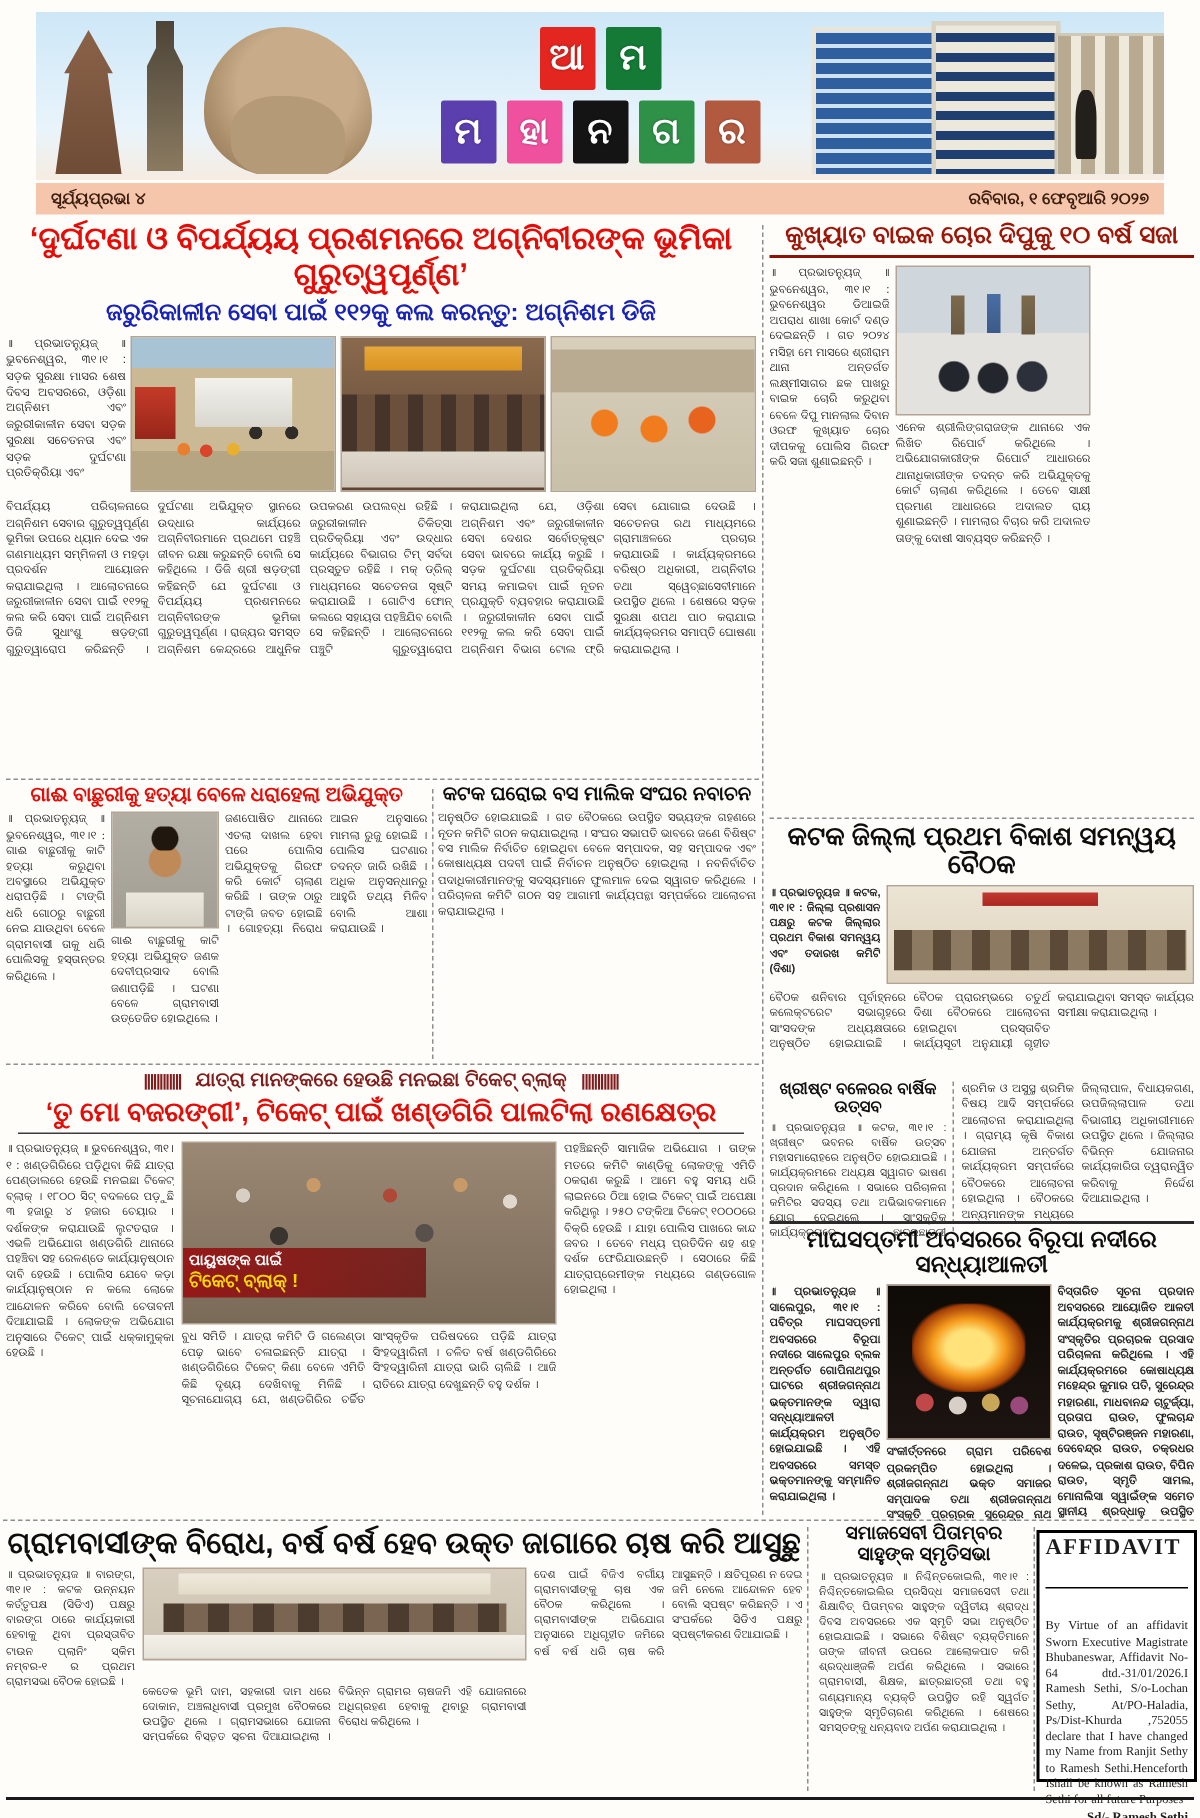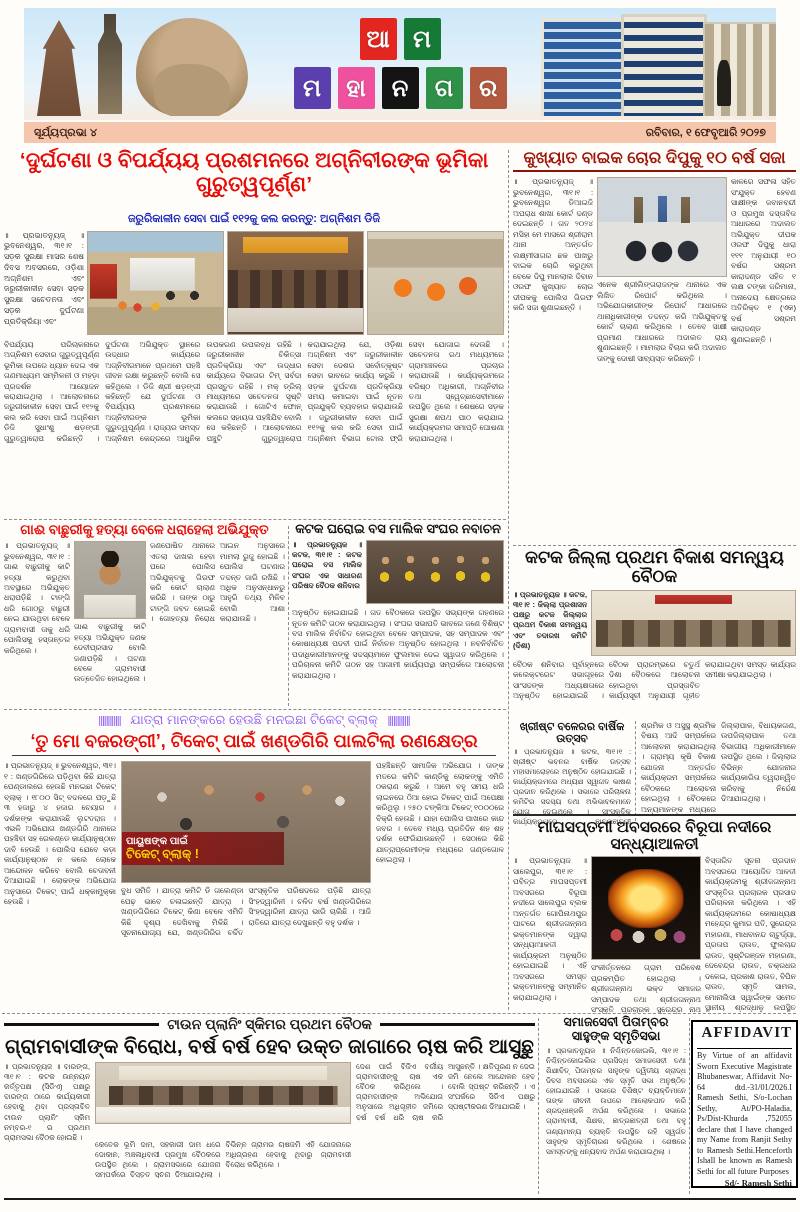--- a/index.html
+++ b/index.html
@@ -116,30 +116,30 @@
   .ph-town{background:
     linear-gradient(#efe9dc,#e2dbc9) 50% 8%/82% 24% no-repeat,
     repeating-linear-gradient(90deg,#4c3c30 0 14px,#7a6552 14px 30px) 50% 58%/90% 32% no-repeat,
     linear-gradient(#f4f1ea,#e6e2d8) 50% 100%/100% 26% no-repeat,
     linear-gradient(#d8cfc0,#c9c0ae);}
   .overlay-red{position:absolute;left:0;bottom:14%;width:62%;padding:3px 4px;
     background:linear-gradient(90deg,rgba(150,18,18,.92),rgba(110,10,10,.75));}
   .ov1{color:#ffffff;font-size:10px;font-weight:bold;line-height:1.2;}
   .ov2{color:#ffd800;font-size:12.5px;font-weight:bold;line-height:1.2;}
   
-  .kicker-bars{color:#8b5cf6;font-weight:normal;font-size:13px;text-align:center;letter-spacing:0;}
+  .kicker-bars{color:#7f1d1d;font-weight:bold;font-size:13px;text-align:center;letter-spacing:0;}
   .kicker-bars .bars{font-size:11px;letter-spacing:-1px;}
   .kicker-line{display:flex;align-items:center;gap:8px;}
   .kicker-line .rule{flex:1;height:3px;background:#111;}
   .kicker-line .lbl{font-size:14px;font-weight:bold;white-space:nowrap;}
   
   .affbox{border:2px solid #000;background:#fff;padding:2px 4px;box-sizing:border-box;
     font-family:"Liberation Serif",serif;}
-  .afftitle{font-size:15px;font-weight:bold;text-align:right;letter-spacing:1px;
-    border-bottom:1.5px solid #000;padding-bottom:7px;margin-bottom:2px;}
+  .afftitle{font-size:15px;font-weight:bold;text-align:left;letter-spacing:1px;
+    border-bottom:1.5px solid #000;padding-bottom:17px;margin-bottom:20px;}
   .affbody{font-size:8.2px;line-height:1.28;text-align:justify;}
   .affsig{font-size:8.6px;font-weight:bold;text-align:right;margin-top:1px;}
 </style>
 </head>
 <body>
 
 <div class="page">
 
   <div class="abs masthead">
     <div class="collage collage-left">
@@ -168,60 +168,55 @@
     </div>
   </div>
 
   <div class="abs datebar">
     <span>ସୂର୍ଯ୍ୟପ୍ରଭା  ୪</span>
     <span>ରବିବାର, ୧ ଫେବୃଆରି ୨୦୨୭</span>
   </div>
 
   <div class="abs" style="left:4px;top:148px;width:500px;height:370px;">
     <div class="hl-red" style="font-size:21px;">‘ଦୁର୍ଘଟଣା ଓ ବିପର୍ଯ୍ୟୟ ପ୍ରଶମନରେ ଅଗ୍ନିବୀରଙ୍କ ଭୂମିକା ଗୁରୁତ୍ୱପୂର୍ଣ୍ଣ’</div>
-    <div class="hl-blue" style="font-size:11px;margin-top:17px;">ଜରୁରିକାଳୀନ ସେବା ପାଇଁ ୧୧୨କୁ କଲ କରନ୍ତୁ: ଅଗ୍ନିଶମ ଡିଜି</div>
+    <div class="hl-blue" style="font-size:16px;margin-top:5px;">ଜରୁରିକାଳୀନ ସେବା ପାଇଁ ୧୧୨କୁ କଲ କରନ୍ତୁ: ଅଗ୍ନିଶମ ଡିଜି</div>
     <div style="display:flex;gap:3px;margin-top:6px;height:104px;">
       <div class="body-txt" style="width:80px;font-weight:normal;font-size:7.8px;">॥ ପ୍ରଭାତନ୍ୟୁଜ୍ ॥ ଭୁବନେଶ୍ୱର, ୩୧।୧ : ସଡ଼କ ସୁରକ୍ଷା ମାସର ଶେଷ ଦିବସ ଅବସରରେ, ଓଡ଼ିଶା ଅଗ୍ନିଶମ ଏବଂ ଜରୁରୀକାଳୀନ ସେବା ସଡ଼କ ସୁରକ୍ଷା ସଚେତନତା ଏବଂ ସଡ଼କ ଦୁର୍ଘଟଣା ପ୍ରତିକ୍ରିୟା ଏବଂ</div>
       <div class="ph ph-f1" style="flex:1;"></div>
       <div class="ph ph-f2" style="flex:1;"></div>
       <div class="ph ph-f3" style="flex:1;"></div>
     </div>
     <div class="body-txt" style="margin-top:5px;height:180px;column-count:5;column-gap:6px;">ବିପର୍ଯ୍ୟୟ ପରିଚାଳନାରେ ଅଗ୍ନିଶମ ସେବାର ଗୁରୁତ୍ୱପୂର୍ଣ୍ଣ ଭୂମିକା ଉପରେ ଧ୍ୟାନ ଦେଇ ଏକ ଗଣମାଧ୍ୟମ ସମ୍ମିଳନୀ ଓ ମହଡ଼ା ପ୍ରଦର୍ଶନ ଆୟୋଜନ କରାଯାଇଥିଲା । ଆଲୋଚନାରେ ଜରୁରୀକାଳୀନ ସେବା ପାଇଁ ୧୧୨କୁ କଲ କରି ସେବା ପାଇଁ ଅଗ୍ନିଶମ ଡିଜି ସୁଧାଂଶୁ ଷଡ଼ଙ୍ଗୀ ଗୁରୁତ୍ୱାରୋପ କରିଛନ୍ତି । ଦୁର୍ଘଟଣା ଅଭିଯୁକ୍ତ ସ୍ଥାନରେ ଉଦ୍ଧାର କାର୍ଯ୍ୟରେ ଅଗ୍ନିବୀରମାନେ ପ୍ରଥମେ ପହଞ୍ଚି ଜୀବନ ରକ୍ଷା କରୁଛନ୍ତି ବୋଲି ସେ କହିଥିଲେ । ଡିଜି ଶ୍ରୀ ଷଡ଼ଙ୍ଗୀ କହିଛନ୍ତି ଯେ ଦୁର୍ଘଟଣା ଓ ବିପର୍ଯ୍ୟୟ ପ୍ରଶମନରେ ଅଗ୍ନିବୀରଙ୍କ ଭୂମିକା ଗୁରୁତ୍ୱପୂର୍ଣ୍ଣ । ରାଜ୍ୟର ସମସ୍ତ ଅଗ୍ନିଶମ କେନ୍ଦ୍ରରେ ଆଧୁନିକ ଉପକରଣ ଉପଲବ୍ଧ ରହିଛି । ଜରୁରୀକାଳୀନ ଚିକିତ୍ସା ପ୍ରତିକ୍ରିୟା ଏବଂ ଉଦ୍ଧାର କାର୍ଯ୍ୟରେ ବିଭାଗର ଟିମ୍ ସର୍ବଦା ପ୍ରସ୍ତୁତ ରହିଛି । ମକ୍ ଡ୍ରିଲ୍ ମାଧ୍ୟମରେ ସଚେତନତା ସୃଷ୍ଟି କରାଯାଉଛି । ଗୋଟିଏ ଫୋନ୍ କଲରେ ସହାୟତା ପହଞ୍ଚିଯିବ ବୋଲି ସେ କହିଛନ୍ତି । ଆଲୋଚନାରେ ପଞ୍ଚୁଟି ଗୁରୁତ୍ୱାରୋପ କରାଯାଇଥିଲା ଯେ, ଓଡ଼ିଶା ଅଗ୍ନିଶମ ଏବଂ ଜରୁରୀକାଳୀନ ସେବା ଦେଶର ସର୍ବୋତ୍କୃଷ୍ଟ ସେବା ଭାବରେ କାର୍ଯ୍ୟ କରୁଛି । ସଡ଼କ ଦୁର୍ଘଟଣା ପ୍ରତିକ୍ରିୟା ସମୟ କମାଇବା ପାଇଁ ନୂତନ ପ୍ରଯୁକ୍ତି ବ୍ୟବହାର କରାଯାଉଛି । ଜରୁରୀକାଳୀନ ସେବା ପାଇଁ ୧୧୨କୁ କଲ କରି ସେବା ପାଇଁ ଅଗ୍ନିଶମ ବିଭାଗ ଟୋଲ ଫ୍ରି ସେବା ଯୋଗାଇ ଦେଉଛି । ସଚେତନତା ରଥ ମାଧ୍ୟମରେ ଗ୍ରାମାଞ୍ଚଳରେ ପ୍ରଚାର କରାଯାଉଛି । କାର୍ଯ୍ୟକ୍ରମରେ ବରିଷ୍ଠ ଅଧିକାରୀ, ଅଗ୍ନିବୀର ତଥା ସ୍ୱେଚ୍ଛାସେବୀମାନେ ଉପସ୍ଥିତ ଥିଲେ । ଶେଷରେ ସଡ଼କ ସୁରକ୍ଷା ଶପଥ ପାଠ କରାଯାଇ କାର୍ଯ୍ୟକ୍ରମର ସମାପ୍ତି ଘୋଷଣା କରାଯାଇଥିଲା ।</div>
   </div>
 
   <div class="abs" style="left:513px;top:148px;width:283px;height:396px;">
     <div class="hl-maroon" style="font-size:16.5px;border-bottom:2px solid #8c1206;padding-bottom:4px;">କୁଖ୍ୟାତ ବାଇକ ଚୋର ଦିପୁକୁ ୧୦ ବର୍ଷ ସଜା</div>
     <div style="display:flex;gap:4px;margin-top:5px;height:342px;">
       <div class="body-txt" style="width:80px;">॥ ପ୍ରଭାତନ୍ୟୁଜ୍ ॥ ଭୁବନେଶ୍ୱର, ୩୧।୧ : ଭୁବନେଶ୍ୱର ଡିଆଇଜି ଅପରାଧ ଶାଖା କୋର୍ଟ ଦଣ୍ଡ ଦେଇଛନ୍ତି । ଗତ ୨୦୨୪ ମସିହା ମେ ମାସରେ ଶ୍ରୀରାମ ଥାନା ଅନ୍ତର୍ଗତ ଲକ୍ଷ୍ମୀସାଗର ଛକ ପାଖରୁ ବାଇକ ଚୋରି କରୁଥିବା ବେଳେ ଦିପୁ ମାନଲାଲ ଦିବାନ ଓରଫ କୁଖ୍ୟାତ ଚୋର ଦୀପକକୁ ପୋଲିସ ଗିରଫ କରି ସଜା ଶୁଣାଇଛନ୍ତି ।</div>
       <div style="width:130px;display:flex;flex-direction:column;gap:3px;">
         <div class="ph ph-bike" style="width:130px;height:100px;"></div>
         <div class="body-txt" style="flex:1;">ଏନେକ ଶ୍ରୀଲିଙ୍ଗରାଜଙ୍କ ଥାନାରେ ଏକ ଲିଖିତ ରିପୋର୍ଟ କରିଥିଲେ । ଅଭିଯୋଗକାରୀଙ୍କ ରିପୋର୍ଟ ଆଧାରରେ ଥାନାଧିକାରୀଙ୍କ ତଦନ୍ତ କରି ଅଭିଯୁକ୍ତକୁ କୋର୍ଟ ଚାଲାଣ କରିଥିଲେ । ତେବେ ସାକ୍ଷୀ ପ୍ରମାଣ ଆଧାରରେ ଅଦାଲତ ରାୟ ଶୁଣାଇଛନ୍ତି । ମାମଲାର ବିଚାର କରି ଅଦାଲତ ତାଙ୍କୁ ଦୋଷୀ ସାବ୍ୟସ୍ତ କରିଛନ୍ତି ।</div>
       </div>
-      <div class="body-txt" style="flex:1;">କାଳରେ ସଫଳା ସହିତ ସଂଯୁକ୍ତ ହେବଣ ସାକ୍ଷୀଙ୍କ ଜବାନବନ୍ଦୀ ଓ ପ୍ରମୁଖ ଦସ୍ତାବିଜ ଆଧାରରେ ଅଦାଲତ ଅଭିଯୁକ୍ତ ଦୀପକ ଓରଫ ଦିପୁକୁ ଧାରା ୧୧୧ ଅନୁଯାୟୀ ୧୦ ବର୍ଷର ସଶ୍ରମ କାରାଦଣ୍ଡ ସହିତ ୧ ଲକ୍ଷ ଟଙ୍କା ଜରିମାନା, ଅନାଦେୟ କ୍ଷେତ୍ରରେ ଅତିରିକ୍ତ ୧ (ଏକ) ବର୍ଷ ସଶ୍ରମ କାରାଦଣ୍ଡ ଶୁଣାଇଛନ୍ତି ।</div>
     </div>
   </div>
 
   <div class="abs" style="left:4px;top:522px;width:281px;height:186px;font-family:Liberation Serif, serif;">
     <div class="hl-red" style="font-size:13.5px;">ଗାଈ ବାଛୁରୀକୁ ହତ୍ୟା ବେଳେ ଧରାହେଲା ଅଭିଯୁକ୍ତ</div>
     <div style="display:flex;gap:4px;margin-top:4px;height:160px;">
       <div class="body-txt" style="width:66px;">॥ ପ୍ରଭାତନ୍ୟୁଜ୍ ॥ ଭୁବନେଶ୍ୱର, ୩୧।୧ : ଗାଈ ବାଛୁରୀକୁ କାଟି ହତ୍ୟା କରୁଥିବା ଅବସ୍ଥାରେ ଅଭିଯୁକ୍ତ ଧରାପଡ଼ିଛି । ଟାଙ୍ଗି ଧରି ଗୋଠରୁ ବାଛୁରୀ ନେଇ ଯାଉଥିବା ବେଳେ ଗ୍ରାମବାସୀ ତାକୁ ଧରି ପୋଲିସକୁ ହସ୍ତାନ୍ତର କରିଥିଲେ ।</div>
       <div style="width:72px;display:flex;flex-direction:column;gap:3px;">
         <div class="ph ph-cow" style="width:72px;height:78px;"></div>
         <div class="body-txt" style="flex:1;">ଗାଈ ବାଛୁରୀକୁ କାଟି ହତ୍ୟା ଅଭିଯୁକ୍ତ ଜଣକ ଦେବୀପ୍ରସାଦ ବୋଲି ଜଣାପଡ଼ିଛି । ଘଟଣା ବେଳେ ଗ୍ରାମବାସୀ ଉତ୍ତେଜିତ ହୋଇଥିଲେ ।</div>
       </div>
       <div class="body-txt" style="flex:1;column-count:2;column-gap:5px;">ଜଣପୋଷିତ ଥାନାରେ ଏତଲା ଦାଖଲ ହେବା ପରେ ପୋଲିସ ଅଭିଯୁକ୍ତକୁ ଗିରଫ କରି କୋର୍ଟ ଚାଲାଣ କରିଛି । ତାଙ୍କ ଠାରୁ ଟାଙ୍ଗି ଜବତ ହୋଇଛି । ଗୋହତ୍ୟା ନିରୋଧ ଆଇନ ଅନୁସାରେ ମାମଲା ରୁଜୁ ହୋଇଛି । ପୋଲିସ ଘଟଣାର ତଦନ୍ତ ଜାରି ରଖିଛି । ଅଧିକ ଅନୁସନ୍ଧାନରୁ ଆହୁରି ତଥ୍ୟ ମିଳିବ ବୋଲି ଆଶା କରାଯାଉଛି ।</div>
     </div>
   </div>
 
   <div class="abs" style="left:292px;top:522px;width:212px;height:186px;">
     <div class="hl-black" style="font-size:13px;">କଟକ ଘରୋଇ ବସ ମାଲିକ ସଂଘର ନବାଚନ</div>
-    <div style="display:flex;gap:4px;margin-top:4px;height:64px;">
-      <div class="body-txt" style="width:70px;font-weight:bold;font-size:7.4px;">॥ ପ୍ରଭାତନ୍ୟୁଜ ॥ କଟକ, ୩୧।୧ : କଟକ ଘରୋଇ ବସ ମାଲିକ ସଂଘର ଏକ ସାଧାରଣ ପରିଷଦ ବୈଠକ ଶନିବାର</div>
-      <div class="ph ph-bus" style="flex:1;"></div>
-    </div>
     <div class="body-txt" style="margin-top:4px;height:112px;">ଅନୁଷ୍ଠିତ ହୋଇଯାଇଛି । ଗତ ବୈଠକରେ ଉପସ୍ଥିତ ସଭ୍ୟଙ୍କ ଗହଣରେ ନୂତନ କମିଟି ଗଠନ କରାଯାଇଥିଲା । ସଂଘର ସଭାପତି ଭାବରେ ଜଣେ ବିଶିଷ୍ଟ ବସ ମାଲିକ ନିର୍ବାଚିତ ହୋଇଥିବା ବେଳେ ସମ୍ପାଦକ, ସହ ସମ୍ପାଦକ ଏବଂ କୋଷାଧ୍ୟକ୍ଷ ପଦବୀ ପାଇଁ ନିର୍ବାଚନ ଅନୁଷ୍ଠିତ ହୋଇଥିଲା । ନବନିର୍ବାଚିତ ପଦାଧିକାରୀମାନଙ୍କୁ ସଦସ୍ୟମାନେ ଫୁଲମାଳ ଦେଇ ସ୍ୱାଗତ କରିଥିଲେ । ପରିଚାଳନା କମିଟି ଗଠନ ସହ ଆଗାମୀ କାର୍ଯ୍ୟପନ୍ଥା ସମ୍ପର୍କରେ ଆଲୋଚନା କରାଯାଇଥିଲା ।</div>
   </div>
 
   <div class="abs" style="left:513px;top:548px;width:283px;height:262px;">
     <div class="hl-black" style="font-size:17.5px;">କଟକ ଜିଲ୍ଲା ପ୍ରଥମ ବିକାଶ ସମନ୍ୱୟ ବୈଠକ</div>
     <div style="display:flex;gap:4px;margin-top:4px;height:66px;">
       <div class="body-txt" style="width:74px;font-weight:bold;font-size:7.4px;">॥ ପ୍ରଭାତନ୍ୟୁଜ ॥ କଟକ, ୩୧।୧ : ଜିଲ୍ଲା ପ୍ରଶାସନ ପକ୍ଷରୁ କଟକ ଜିଲ୍ଲାର ପ୍ରଥମ ବିକାଶ ସମନ୍ୱୟ ଏବଂ ତଦାରଖ କମିଟି (ଦିଶା)</div>
       <div class="ph ph-dev" style="flex:1;"></div>
     </div>
     <div class="body-txt" style="margin-top:4px;height:56px;column-count:3;column-gap:5px;">ବୈଠକ ଶନିବାର ପୂର୍ବାହ୍ନରେ କଲେକ୍ଟରେଟ ସଭାଗୃହରେ ସାଂସଦଙ୍କ ଅଧ୍ୟକ୍ଷତାରେ ଅନୁଷ୍ଠିତ ହୋଇଯାଇଛି । ବୈଠକ ପ୍ରାରମ୍ଭରେ ଚତୁର୍ଥ ଦିଶା ବୈଠକରେ ଆଲୋଚନା ହୋଇଥିବା ପ୍ରସ୍ତାବିତ କାର୍ଯ୍ୟସୂଚୀ ଅନୁଯାୟୀ ଗୃହୀତ କରାଯାଇଥିବା ସମସ୍ତ କାର୍ଯ୍ୟର ସମୀକ୍ଷା କରାଯାଇଥିଲା ।</div>
@@ -229,21 +224,21 @@
       <div style="width:118px;border-right:1px dashed #8e8e8e;padding-right:4px;">
         <div class="hl-black" style="font-size:11px;">ଖ୍ରୀଷ୍ଟ ବଳେରର ବାର୍ଷିକ ଉତ୍ସବ</div>
         <div class="body-txt" style="margin-top:2px;height:80px;font-size:7.3px;">॥ ପ୍ରଭାତନ୍ୟୁଜ ॥ କଟକ, ୩୧।୧ : ଖ୍ରୀଷ୍ଟ ଭବନର ବାର୍ଷିକ ଉତ୍ସବ ମହାସମାରୋହରେ ଅନୁଷ୍ଠିତ ହୋଇଯାଇଛି । କାର୍ଯ୍ୟକ୍ରମରେ ଅଧ୍ୟକ୍ଷ ସ୍ୱାଗତ ଭାଷଣ ପ୍ରଦାନ କରିଥିଲେ । ସଭାରେ ପରିଚାଳନା କମିଟିର ସଦସ୍ୟ ତଥା ଅଭିଭାବକମାନେ ଯୋଗ ଦେଇଥିଲେ । ସାଂସ୍କୃତିକ କାର୍ଯ୍ୟକ୍ରମରେ ଛାତ୍ରଛାତ୍ରୀ ଅଂଶଗ୍ରହଣ କରିଥିଲେ ।</div>
       </div>
       <div class="body-txt" style="flex:1;column-count:2;column-gap:5px;">ଶ୍ରମିକ ଓ ଅସୁସ୍ଥ ଶ୍ରମିକ ବିଷୟ ଆଦି ସମ୍ପର୍କରେ ଆଲୋଚନା କରାଯାଇଥିଲା । ଗ୍ରାମ୍ୟ କୃଷି ବିକାଶ ଯୋଜନା ଅନ୍ତର୍ଗତ କାର୍ଯ୍ୟକ୍ରମ ସମ୍ପର୍କରେ ବୈଠକରେ ଆଲୋଚନା ହୋଇଥିଲା । ବୈଠକରେ ଅନ୍ୟମାନଙ୍କ ମଧ୍ୟରେ ଜିଲ୍ଲାପାଳ, ବିଧାୟକଗଣ, ଉପଜିଲ୍ଲାପାଳ ତଥା ବିଭାଗୀୟ ଅଧିକାରୀମାନେ ଉପସ୍ଥିତ ଥିଲେ । ଜିଲ୍ଲାର ବିଭିନ୍ନ ଯୋଜନାର କାର୍ଯ୍ୟକାରିତା ତ୍ୱରାନ୍ୱିତ କରିବାକୁ ନିର୍ଦ୍ଦେଶ ଦିଆଯାଇଥିଲା ।</div>
     </div>
   </div>
 
   <div class="abs" style="left:513px;top:814px;width:283px;height:198px;border-top:2px solid #2a2a2a;padding-top:3px;box-sizing:border-box;">
     <div class="hl-black" style="font-size:15.5px;">ମାଘସପ୍ତମୀ ଅବସରରେ ବିରୂପା ନଦୀରେ ସନ୍ଧ୍ୟାଆଳତୀ</div>
-    <div style="display:flex;gap:4px;margin-top:4px;height:158px;">
+    <div style="display:flex;gap:4px;margin-top:4px;height:158px;font-weight:bold;">
       <div class="body-txt" style="width:74px;">॥ ପ୍ରଭାତନ୍ୟୁଜ ॥ ସାଲେପୁର, ୩୧।୧ : ପବିତ୍ର ମାଘସପ୍ତମୀ ଅବସରରେ ବିରୂପା ନଦୀରେ ସାଲେପୁର ବ୍ଲକ ଅନ୍ତର୍ଗତ ଗୋପିନାଥପୁର ଘାଟରେ ଶ୍ରୀଜଗନ୍ନାଥ ଭକ୍ତମାନଙ୍କ ଦ୍ୱାରା ସନ୍ଧ୍ୟାଆଳତୀ କାର୍ଯ୍ୟକ୍ରମ ଅନୁଷ୍ଠିତ ହୋଇଯାଇଛି । ଏହି ଅବସରରେ ସମସ୍ତ ଭକ୍ତମାନଙ୍କୁ ସମ୍ମାନିତ କରାଯାଇଥିଲା ।</div>
       <div style="width:110px;display:flex;flex-direction:column;gap:3px;">
         <div class="ph ph-aalati" style="width:110px;height:104px;"></div>
         <div class="body-txt" style="flex:1;">ସଂକୀର୍ତ୍ତନରେ ଗ୍ରାମ ପରିବେଶ ପ୍ରକମ୍ପିତ ହୋଇଥିଲା । ଶ୍ରୀଜଗନ୍ନାଥ ଭକ୍ତ ସମାଜର ସମ୍ପାଦକ ତଥା ଶ୍ରୀଜଗନ୍ନାଥ ସଂସ୍କୃତି ପ୍ରଚାରକ ସୁରେନ୍ଦ୍ର ନାଥ ସାମଲଙ୍କ ପୌରୋହିତ୍ୟରେ ଅନୁଷ୍ଠିତ ଆଳତୀ କାର୍ଯ୍ୟକ୍ରମରେ ବହୁ ଭକ୍ତ ବିରୂପା ନଦୀର ଐତିହ୍ୟ ବର୍ଣ୍ଣନା କରିଥିଲେ ।</div>
       </div>
       <div class="body-txt" style="flex:1;">ବିସ୍ତାରିତ ସୂଚନା ପ୍ରଦାନ ଅବସରରେ ଆୟୋଜିତ ଆଳତୀ କାର୍ଯ୍ୟକ୍ରମକୁ ଶ୍ରୀଜଗନ୍ନାଥ ସଂସ୍କୃତିର ପ୍ରଚାରକ ପ୍ରସାଦ ପରିଚାଳନା କରିଥିଲେ । ଏହି କାର୍ଯ୍ୟକ୍ରମରେ କୋଷାଧ୍ୟକ୍ଷ ମହେନ୍ଦ୍ର କୁମାର ପତି, ସୁରେନ୍ଦ୍ର ମହାରଣା, ମାଧବାନନ୍ଦ ଚାଟୁର୍ଜ୍ୟା, ପ୍ରତାପ ରାଉତ, ଫୁଲଚାନ୍ଦ ରାଉତ, ସୃଷ୍ଟିରଞ୍ଜନ ମହାରଣା, ଦେବେନ୍ଦ୍ର ରାଉତ, ଚକ୍ରଧର ଦଳେଇ, ପ୍ରକାଶ ରାଉତ, ବିପିନ ରାଉତ, ସ୍ମୃତି ସାମଲ, ମୋନାଲିସା ସ୍ୱାଇଁଙ୍କ ସମେତ ସ୍ଥାନୀୟ ଶ୍ରଦ୍ଧାଳୁ ଉପସ୍ଥିତ ଥିଲେ ।</div>
     </div>
   </div>
 
   <div class="abs" style="left:4px;top:712px;width:500px;height:298px;">
@@ -263,25 +258,20 @@
             <div class="ov2">ଟିକେଟ୍ ବ୍ଲାକ୍ !</div>
           </div>
         </div>
         <div class="body-txt" style="flex:1;column-count:2;column-gap:5px;">ବୁଧ ସମିତି । ଯାତ୍ରା କମିଟି ଡି ଗଲେଣ୍ଡା ପେଢ଼ ଭାବେ ଚଳାଇଛନ୍ତି ଯାତ୍ରା । ଖଣ୍ଡଗିରିରେ ଟିକେଟ୍ କିଣା ବେଳେ ଏମିତି କିଛି ଦୃଶ୍ୟ ଦେଖିବାକୁ ମିଳିଛି । ସୂଚନାଯୋଗ୍ୟ ଯେ, ଖଣ୍ଡଗିରିର ଚର୍ଚ୍ଚିତ ସାଂସ୍କୃତିକ ପରିଷଦରେ ପଡ଼ିଛି ଯାତ୍ରା ସିଂହଦ୍ୱାରିନୀ । ଚଳିତ ବର୍ଷ ଖଣ୍ଡଗିରିରେ ସିଂହଦ୍ୱାରିନୀ ଯାତ୍ରା ଭାରି ଚାଲିଛି । ଆଜି ରାତିରେ ଯାତ୍ରା ଦେଖୁଛନ୍ତି ବହୁ ଦର୍ଶକ ।</div>
       </div>
       <div class="body-txt" style="flex:1;">ପହଞ୍ଚିଛନ୍ତି ସାମାଜିକ ଅଭିଯୋଗ । ତାଙ୍କ ମତରେ କମିଟି କାଣ୍ଡିକୁ ଲୋକଙ୍କୁ ଏମିତି ଠକରାଣ କରୁଛି । ଆମେ ବହୁ ସମୟ ଧରି ଲାଇନରେ ଠିଆ ହୋଇ ଟିକେଟ୍ ପାଇଁ ଅପେକ୍ଷା କରିଥିଲୁ । ୨୫୦ ଟଙ୍କିଆ ଟିକେଟ୍ ୧୦୦୦ରେ ବିକ୍ରି ହେଉଛି । ଯାହା ପୋଲିସ ପାଖରେ କାନ୍ଦ ଜବର । ତେବେ ମଧ୍ୟ ପ୍ରତିଦିନ ଶହ ଶହ ଦର୍ଶକ ଫେରିଯାଉଛନ୍ତି । ସେଠାରେ କିଛି ଯାତ୍ରାପ୍ରେମୀଙ୍କ ମଧ୍ୟରେ ଗଣ୍ଡଗୋଳ ହୋଇଥିଲା ।</div>
     </div>
   </div>
 
   <div class="abs" style="left:4px;top:1016px;width:531px;height:178px;">
-    <div class="kicker-line">
-      <span class="rule"></span>
-      <span class="lbl">ଟାଉନ ପ୍ଲାନିଂ ସ୍କିମର ପ୍ରଥମ ବୈଠକ</span>
-      <span class="rule"></span>
-    </div>
     <div class="hl-black" style="font-size:20px;margin-top:3px;">ଗ୍ରାମବାସୀଙ୍କ ବିରୋଧ, ବର୍ଷ ବର୍ଷ ହେବ ଉକ୍ତ ଜାଗାରେ ଚାଷ କରି ଆସୁଛୁ</div>
     <div style="display:flex;gap:5px;margin-top:4px;height:116px;">
       <div class="body-txt" style="width:86px;font-size:7.4px;">॥ ପ୍ରଭାତନ୍ୟୁଜ ॥ ବାରଙ୍ଗ, ୩୧।୧ : କଟକ ଉନ୍ନୟନ କର୍ତ୍ତୃପକ୍ଷ (ସିଡିଏ) ପକ୍ଷରୁ ବାରଙ୍ଗ ଠାରେ କାର୍ଯ୍ୟକାରୀ ହେବାକୁ ଥିବା ପ୍ରସ୍ତାବିତ ଟାଉନ ପ୍ଲାନିଂ ସ୍କିମ ନମ୍ବର-୧ ର ପ୍ରଥମ ଗ୍ରାମସଭା ବୈଠକ ହୋଇଛି ।</div>
       <div style="width:256px;display:flex;flex-direction:column;gap:16px;">
         <div class="ph ph-town" style="width:256px;height:62px;"></div>
         <div class="body-txt" style="flex:1;column-count:2;column-gap:5px;font-size:7.4px;">କେତେକ ଭୂମି ଦାମ, ସହକାରୀ ଦାମ ଧରେ ଦୋକାନ, ଅଞ୍ଚଳାଧିବାସୀ ପ୍ରମୁଖ ବୈଠକରେ ଉପସ୍ଥିତ ଥିଲେ । ଗ୍ରାମସଭାରେ ଯୋଜନା ସମ୍ପର୍କରେ ବିସ୍ତୃତ ସୂଚନା ଦିଆଯାଇଥିଲା । ବିଭିନ୍ନ ଗ୍ରାମର ଚାଷଜମି ଏହି ଯୋଜନାରେ ଅଧିଗ୍ରହଣ ହେବାକୁ ଥିବାରୁ ଗ୍ରାମବାସୀ ବିରୋଧ କରିଥିଲେ ।</div>
       </div>
       <div class="body-txt" style="flex:1;column-count:2;column-gap:5px;font-size:7.4px;">ଦେଶ ପାଇଁ ବିଜିଏ ବର୍ଗୀୟ ଗ୍ରାମବାସୀଙ୍କୁ ଚାଷ ଏକ ବୈଠକ କରିଥିଲେ । ଗ୍ରାମବାସୀଙ୍କ ଅଭିଯୋଗ ଅନୁସାରେ ଅଧିଗୃହୀତ ଜମିରେ ବର୍ଷ ବର୍ଷ ଧରି ଚାଷ କରି ଆସୁଛନ୍ତି । କ୍ଷତିପୂରଣ ନ ଦେଇ ଜମି ନେଲେ ଆନ୍ଦୋଳନ ହେବ ବୋଲି ସ୍ପଷ୍ଟ କରିଛନ୍ତି । ଏ ସଂପର୍କରେ ସିଡିଏ ପକ୍ଷରୁ ସ୍ପଷ୍ଟୀକରଣ ଦିଆଯାଇଛି ।</div>
     </div>
   </div>

